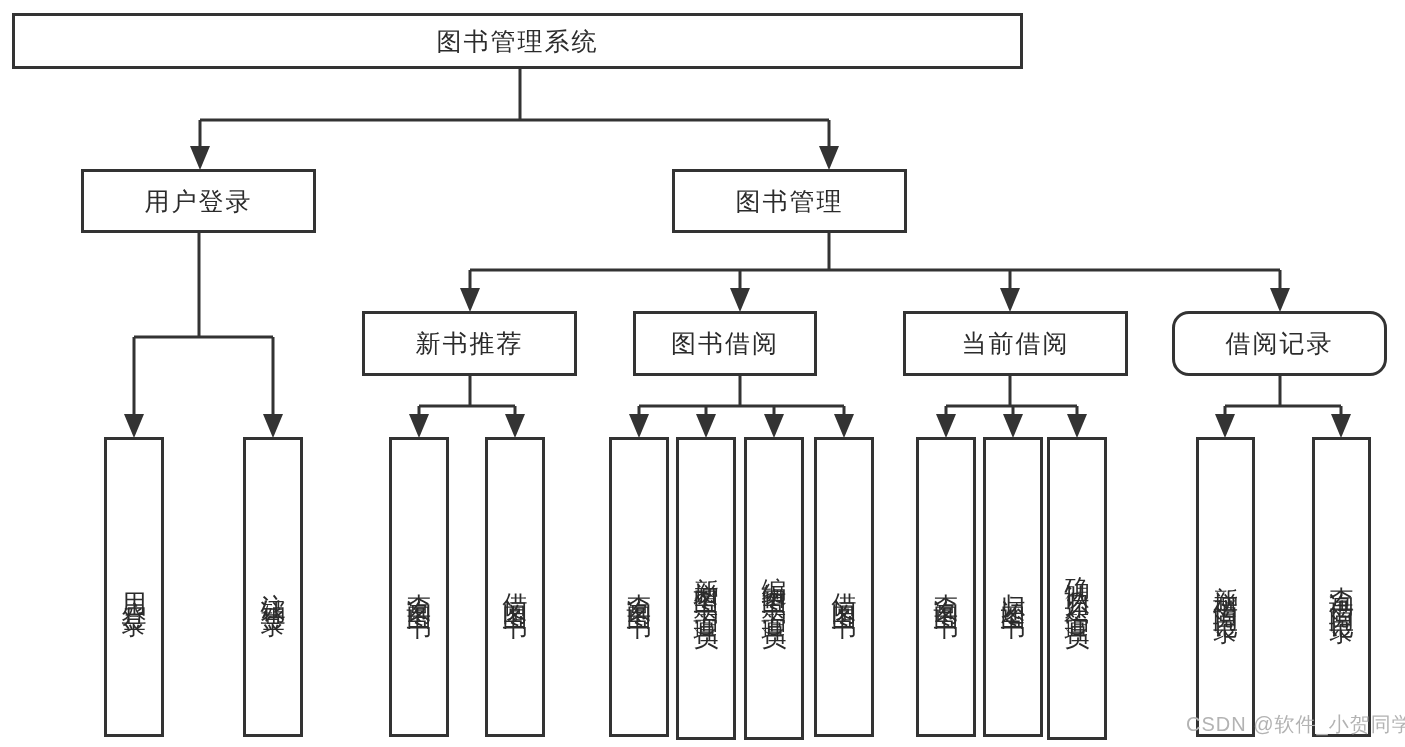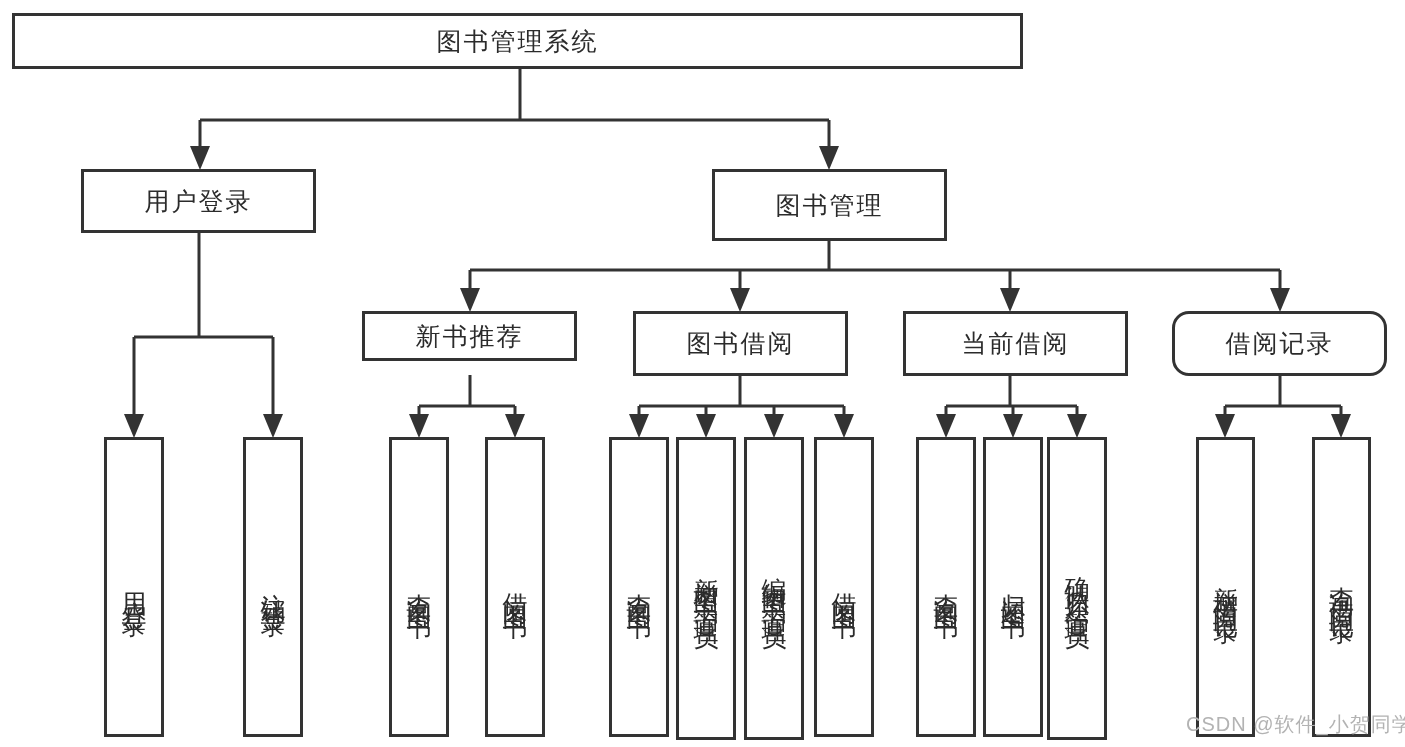--- a/index.html
+++ b/index.html
@@ -88,24 +88,24 @@
       <use href="#ah" transform="translate(1013,438)"></use>
       <use href="#ah" transform="translate(1077,438)"></use>
       <use href="#ah" transform="translate(1225,438)"></use>
       <use href="#ah" transform="translate(1341,438)"></use>
     </g>
   </svg>
 
   <div class="box" style="left:12px; top:13px; width:1011px; height:56px;">图书管理系统</div>
 
   <div class="box" style="left:81px; top:169px; width:235px; height:64px;">用户登录</div>
-  <div class="box" style="left:712px; top:169px; width:235px; height:72px;">图书管理</div>
+  <div class="box" style="left:672px; top:169px; width:235px; height:64px;">图书管理</div>
 
-  <div class="box" style="left:362px; top:311px; width:215px; height:50px;">新书推荐</div>
-  <div class="box" style="left:633px; top:311px; width:215px; height:65px;">图书借阅</div>
+  <div class="box" style="left:362px; top:311px; width:215px; height:65px;">新书推荐</div>
+  <div class="box" style="left:633px; top:311px; width:184px; height:65px;">图书借阅</div>
   <div class="box" style="left:903px; top:311px; width:225px; height:65px;">当前借阅</div>
   <div class="box" style="left:1172px; top:311px; width:215px; height:65px;border-radius:17px;">借阅记录</div>
 
   <div class="box leaf" style="left:104px; top:437px; width:60px; height:300px;">用户登录</div>
   <div class="box leaf" style="left:243px; top:437px; width:60px; height:300px;">注销登录</div>
 
   <div class="box leaf" style="left:389px; top:437px; width:60px; height:300px;">查询图书</div>
   <div class="box leaf" style="left:485px; top:437px; width:60px; height:300px;">借阅图书</div>
 
   <div class="box leaf" style="left:609px; top:437px; width:60px; height:300px;">查询图书</div>

